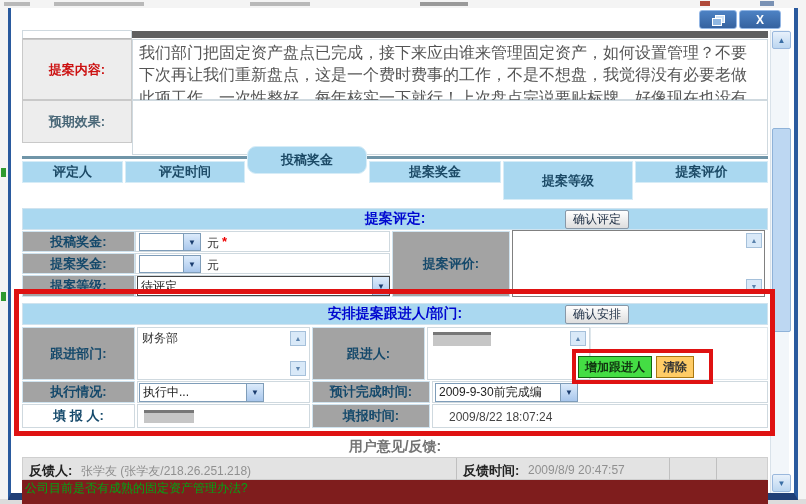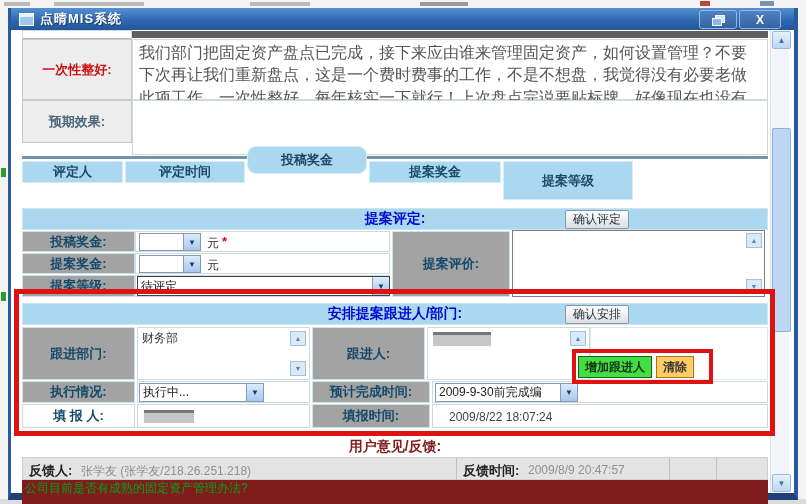--- a/index.html
+++ b/index.html
@@ -69,50 +69,47 @@
   <div class="abs" style="left:700px;top:1px;width:10px;height:5px;background:#b04a3a;"></div>
   <div class="abs" style="left:760px;top:1px;width:14px;height:5px;background:#7a92b4;"></div>
   <div class="abs bg-frag-green" style="left:1px;top:168px;"></div>
   <div class="abs bg-frag-green" style="left:1px;top:292px;"></div>
   <div class="abs" style="left:0;top:499px;width:806px;height:5px;background:#dcdcdc;"></div>
   <div class="abs bg-frag" style="left:60px;top:500px;width:120px;background:#9f9f9f;"></div>
   <div class="abs bg-frag" style="left:600px;top:500px;width:80px;background:#9f9f9f;"></div>
 
   <div id="window" class="abs">
 
-    <div id="titlebar" class="abs">
-      <div id="app-icon"></div>
-      <div id="window-title">点晴MIS系统</div>
-    </div>
     <div class="win-btn" id="restore-button">
       <span class="restore-glyph">
           <span class="r1"></span>
           <span class="r2"></span>
         </span>
     </div>
     <div class="win-btn" id="close-button">
       <span>X</span>
     </div>
   </div>
 
   <div class="abs cell-white" style="left:22px;top:30px;width:110px;height:9px;border-bottom:1px solid #bbb;"></div>
   <div class="abs" style="left:132px;top:31px;width:636px;height:7px;background:#5f5f5f;"></div>
 
-  <div class="abs lbl-gray" style="left:22px;top:39px;width:110px;height:61px;color:#cc1111;">一次性整好:</div>
+  <div class="abs lbl-gray" style="left:22px;top:39px;width:110px;height:61px;color:#cc1111;">提案内容:</div>
   <div class="abs cell-white" style="left:132px;top:39px;width:636px;height:61px;padding:2px 6px;font-size:16px;color:#555;line-height:1.4;">我们部门把固定资产盘点已完成，接下来应由谁来管理固定资产，如何设置管理？不要下次再让我们重新盘点，这是一个费时费事的工作，不是不想盘，我觉得没有必要老做此项工作，一次性整好，每年核实一下就行！上次盘点完说要贴标牌，好像现在也没有 下文了！</div>
 
   <div class="abs lbl-gray" style="left:22px;top:100px;width:110px;height:43px;">预期效果:</div>
   <div class="abs cell-white" style="left:132px;top:100px;width:636px;height:55px;"></div>
   <div class="abs" style="left:22px;top:156px;width:746px;height:3px;background:#7095a8;"></div>
 
   <div class="abs hdr-cell" style="left:22px;top:161px;width:101px;height:22px;">评定人</div>
   <div class="abs hdr-cell" style="left:125px;top:161px;width:120px;height:22px;">评定时间</div>
   <div class="abs hdr-cell" style="left:247px;top:146px;width:120px;height:28px;border-radius:9px;">投稿奖金</div>
   <div class="abs hdr-cell" style="left:369px;top:161px;width:132px;height:22px;">提案奖金</div>
   <div class="abs hdr-cell" style="left:503px;top:161px;width:130px;height:39px;">提案等级</div>
+  <div class="abs hdr-cell" style="left:635px;top:161px;width:133px;height:22px;">提案评价</div>
 
 
   <div class="abs sec-bar" style="left:22px;top:208px;width:746px;height:22px;">
     <span>提案评定:</span>
   </div>
   <div class="abs btn-std" style="left:565px;top:210px;width:64px;height:19px;z-index:5;">确认评定</div>
 
   <div class="abs lbl-blue" style="left:22px;top:231px;width:113px;height:21px;">投稿奖金:</div>
   <div class="abs cell-white" style="left:135px;top:231px;width:255px;height:21px;"></div>
   <div class="abs dd" style="left:139px;top:233px;width:62px;height:18px;">
@@ -181,21 +178,21 @@
     <div class="redact" style="position:absolute;left:6px;top:5px;width:50px;height:13px;"></div>
   </div>
   <div class="abs lbl-blue" style="left:312px;top:404px;width:118px;height:24px;">填报时间:</div>
   <div class="abs cell-white" style="left:432px;top:404px;width:336px;height:24px;">
     <div class="txt" style="position:absolute;left:16px;top:5px;color:#444;">2009/8/22 18:07:24</div>
   </div>
 
   <div class="abs anno" style="left:14px;top:289px;width:761px;height:147px;"></div>
   <div class="abs anno" style="left:572px;top:349px;width:141px;height:35px;border-width:4px;"></div>
 
-  <div class="abs" style="left:22px;top:437px;width:746px;height:20px;background:#fff;display:flex;align-items:center;justify-content:center;font-size:14px;font-weight:bold;color:#7f1d1d;">用户意见/反馈:</div>
+  <div class="abs" style="left:22px;top:437px;width:746px;height:20px;background:#fff;display:flex;align-items:center;justify-content:center;font-size:14px;font-weight:bold;color:#737373;">用户意见/反馈:</div>
 
   <div class="abs" style="left:22px;top:457px;width:746px;height:23px;background:#e3e3e3;border:1px solid #cfcfcf;">
     <span style="position:absolute;left:6px;top:4px;font-size:13px;font-weight:bold;color:#222;">反馈人:</span>
     <span style="position:absolute;left:58px;top:5px;font-size:12px;color:#909090;">张学友 (张学友/218.26.251.218)</span>
     <span style="position:absolute;left:0;top:0;width:1px;height:23px;background:#c0c0c0;left:433px;"></span>
     <span style="position:absolute;left:440px;top:4px;font-size:13px;font-weight:bold;color:#222;">反馈时间:</span>
     <span style="position:absolute;left:505px;top:5px;font-size:12px;color:#909090;">2009/8/9 20:47:57</span>
     <span style="position:absolute;left:646px;top:0;width:1px;height:23px;background:#c0c0c0;"></span>
     <span style="position:absolute;left:693px;top:0;width:1px;height:23px;background:#c0c0c0;"></span>
   </div>

